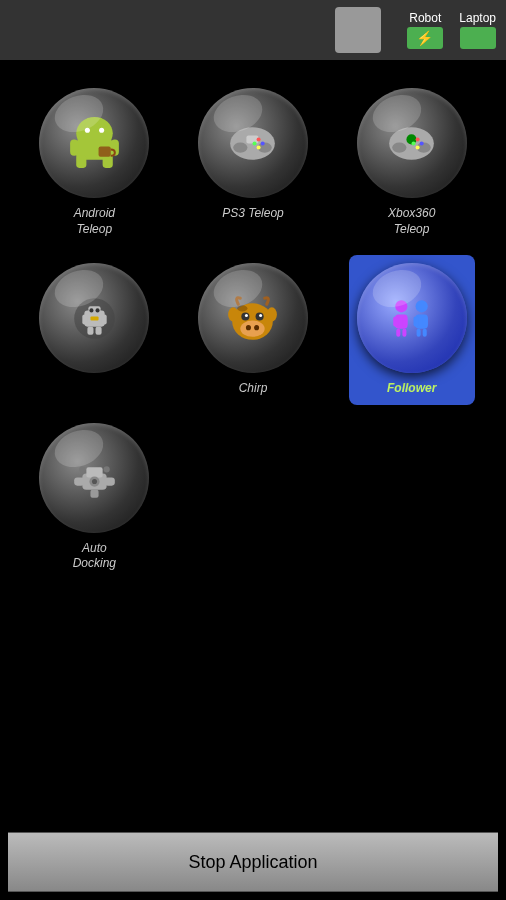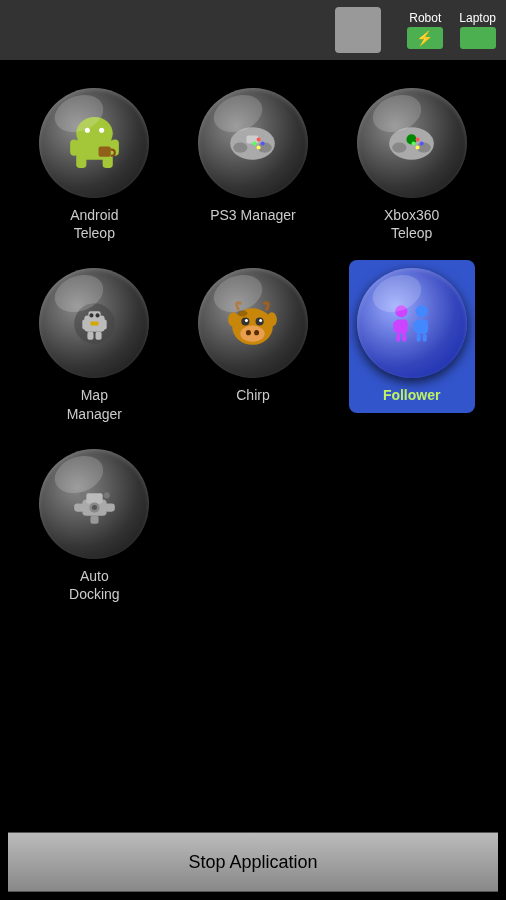--- a/index.html
+++ b/index.html
@@ -112,24 +112,25 @@
       top: 8px;
       left: 15px;
       width: 50px;
       height: 35px;
       background: rgba(255,255,255,0.18);
       border-radius: 50%;
       transform: rotate(-20deg);
     }
 
     .app-label {
-      font-size: 14px;
+      font-size: 12px;
       color: #ccc;
       text-align: center;
       line-height: 1.3;
+      font-style: italic;
     }
 
     
     #bottom-buttons {
       position: absolute;
       bottom: 0;
       width: 100%;
       padding: 8px;
     }
 
@@ -203,21 +204,21 @@
         <ellipse cx="32" cy="32" rx="22" ry="16" fill="#aaa"></ellipse>
         <ellipse cx="20" cy="36" rx="7" ry="5" fill="#888"></ellipse>
         <ellipse cx="44" cy="36" rx="7" ry="5" fill="#888"></ellipse>
         <rect x="26" y="24" width="12" height="8" rx="2" fill="#ccc"></rect>
         <circle cx="38" cy="28" r="2" fill="#f55"></circle>
         <circle cx="42" cy="32" r="2" fill="#55f"></circle>
         <circle cx="34" cy="32" r="2" fill="#5f5"></circle>
         <circle cx="38" cy="36" r="2" fill="#ff5"></circle>
       </svg>
     </div>
-    <span class="app-label">PS3 Manager</span>
+    <span class="app-label">PS3 Teleop</span>
   </div>
 
   <div class="app-item">
     <div class="app-icon">
       <svg class="svg-icon" viewBox="0 0 64 64" fill="none">
         <ellipse cx="32" cy="32" rx="22" ry="16" fill="#aaa"></ellipse>
         <ellipse cx="20" cy="36" rx="7" ry="5" fill="#888"></ellipse>
         <ellipse cx="44" cy="36" rx="7" ry="5" fill="#888"></ellipse>
         <circle cx="32" cy="28" r="5" fill="#080"></circle>
         <circle cx="38" cy="28" r="2" fill="#f55"></circle>
@@ -240,22 +241,20 @@
         <rect x="26" y="20" width="12" height="8" rx="2" fill="#bbb"></rect>
         <circle cx="29" cy="24" r="2" fill="#333"></circle>
         <circle cx="35" cy="24" r="2" fill="#333"></circle>
         <rect x="20" y="28" width="5" height="10" rx="2" fill="#bbb"></rect>
         <rect x="39" y="28" width="5" height="10" rx="2" fill="#bbb"></rect>
         <rect x="25" y="40" width="6" height="8" rx="2" fill="#bbb"></rect>
         <rect x="33" y="40" width="6" height="8" rx="2" fill="#bbb"></rect>
         <rect x="28" y="30" width="8" height="4" rx="1" fill="#d4a800"></rect>
       </svg>
     </div>
-    <span class="app-label" style="white-space:pre-line">Map
-Manager</span>
   </div>
 
   <div class="app-item">
     <div class="app-icon">
       <svg class="svg-icon" viewBox="0 0 64 64" fill="none">
 
         <ellipse cx="32" cy="35" rx="20" ry="18" fill="#c8860a"></ellipse>
         <ellipse cx="32" cy="42" rx="12" ry="8" fill="#e8a050"></ellipse>
         <circle cx="28" cy="41" r="2.5" fill="#5a2d00"></circle>
         <circle cx="36" cy="41" r="2.5" fill="#5a2d00"></circle>

